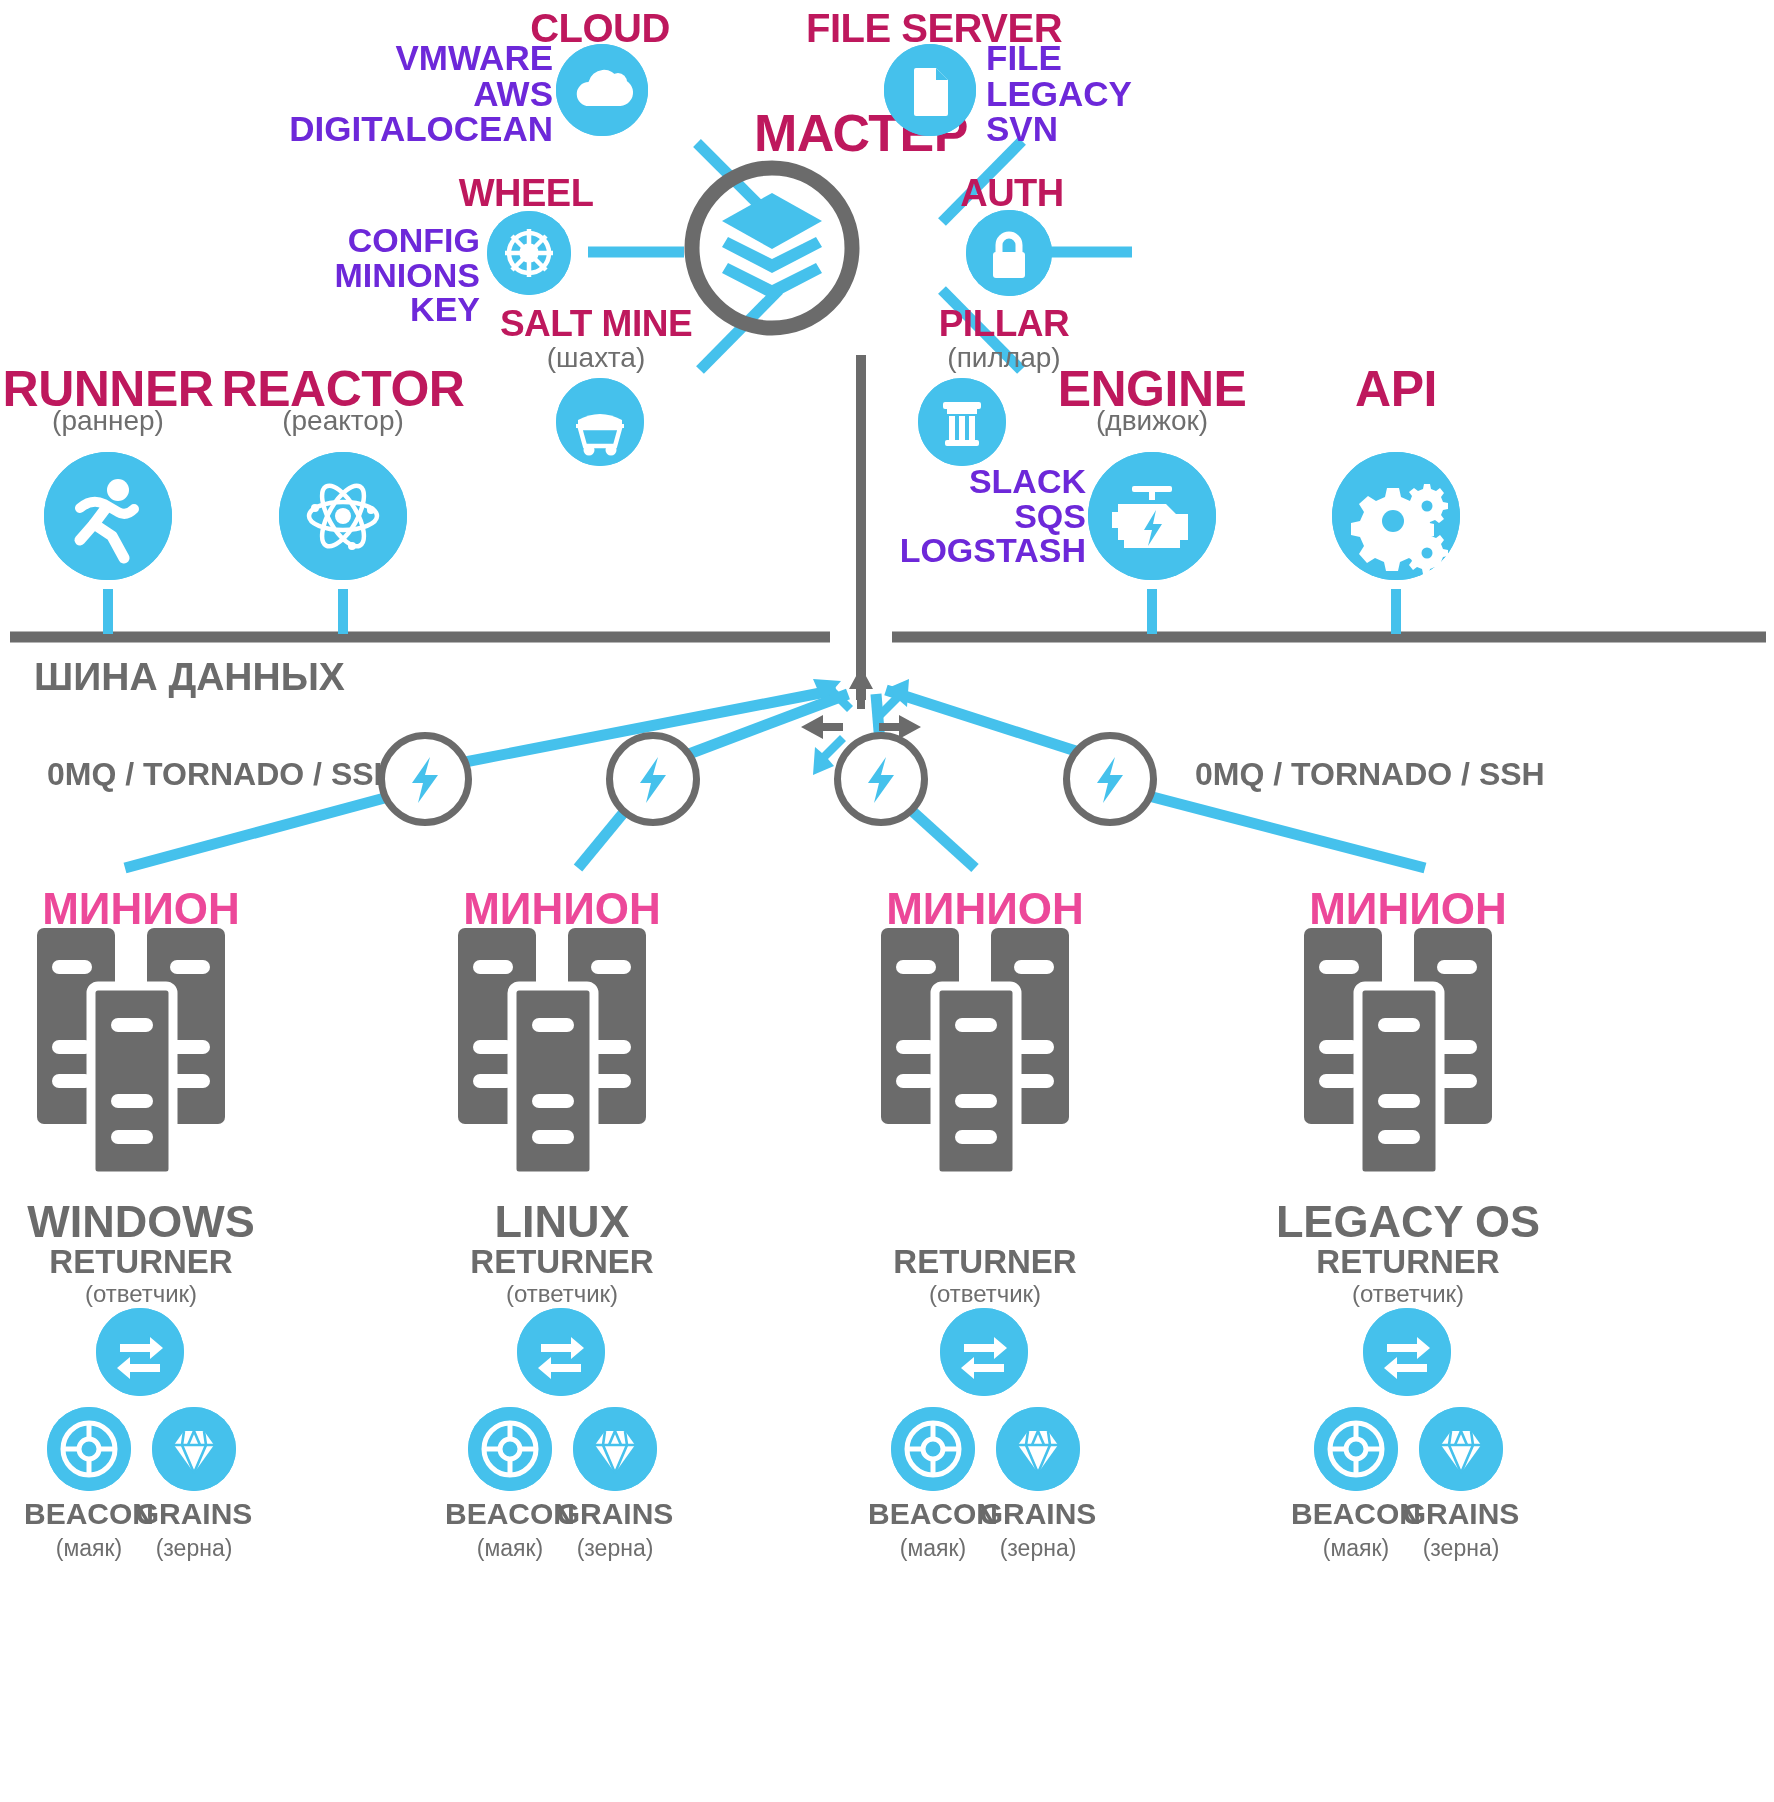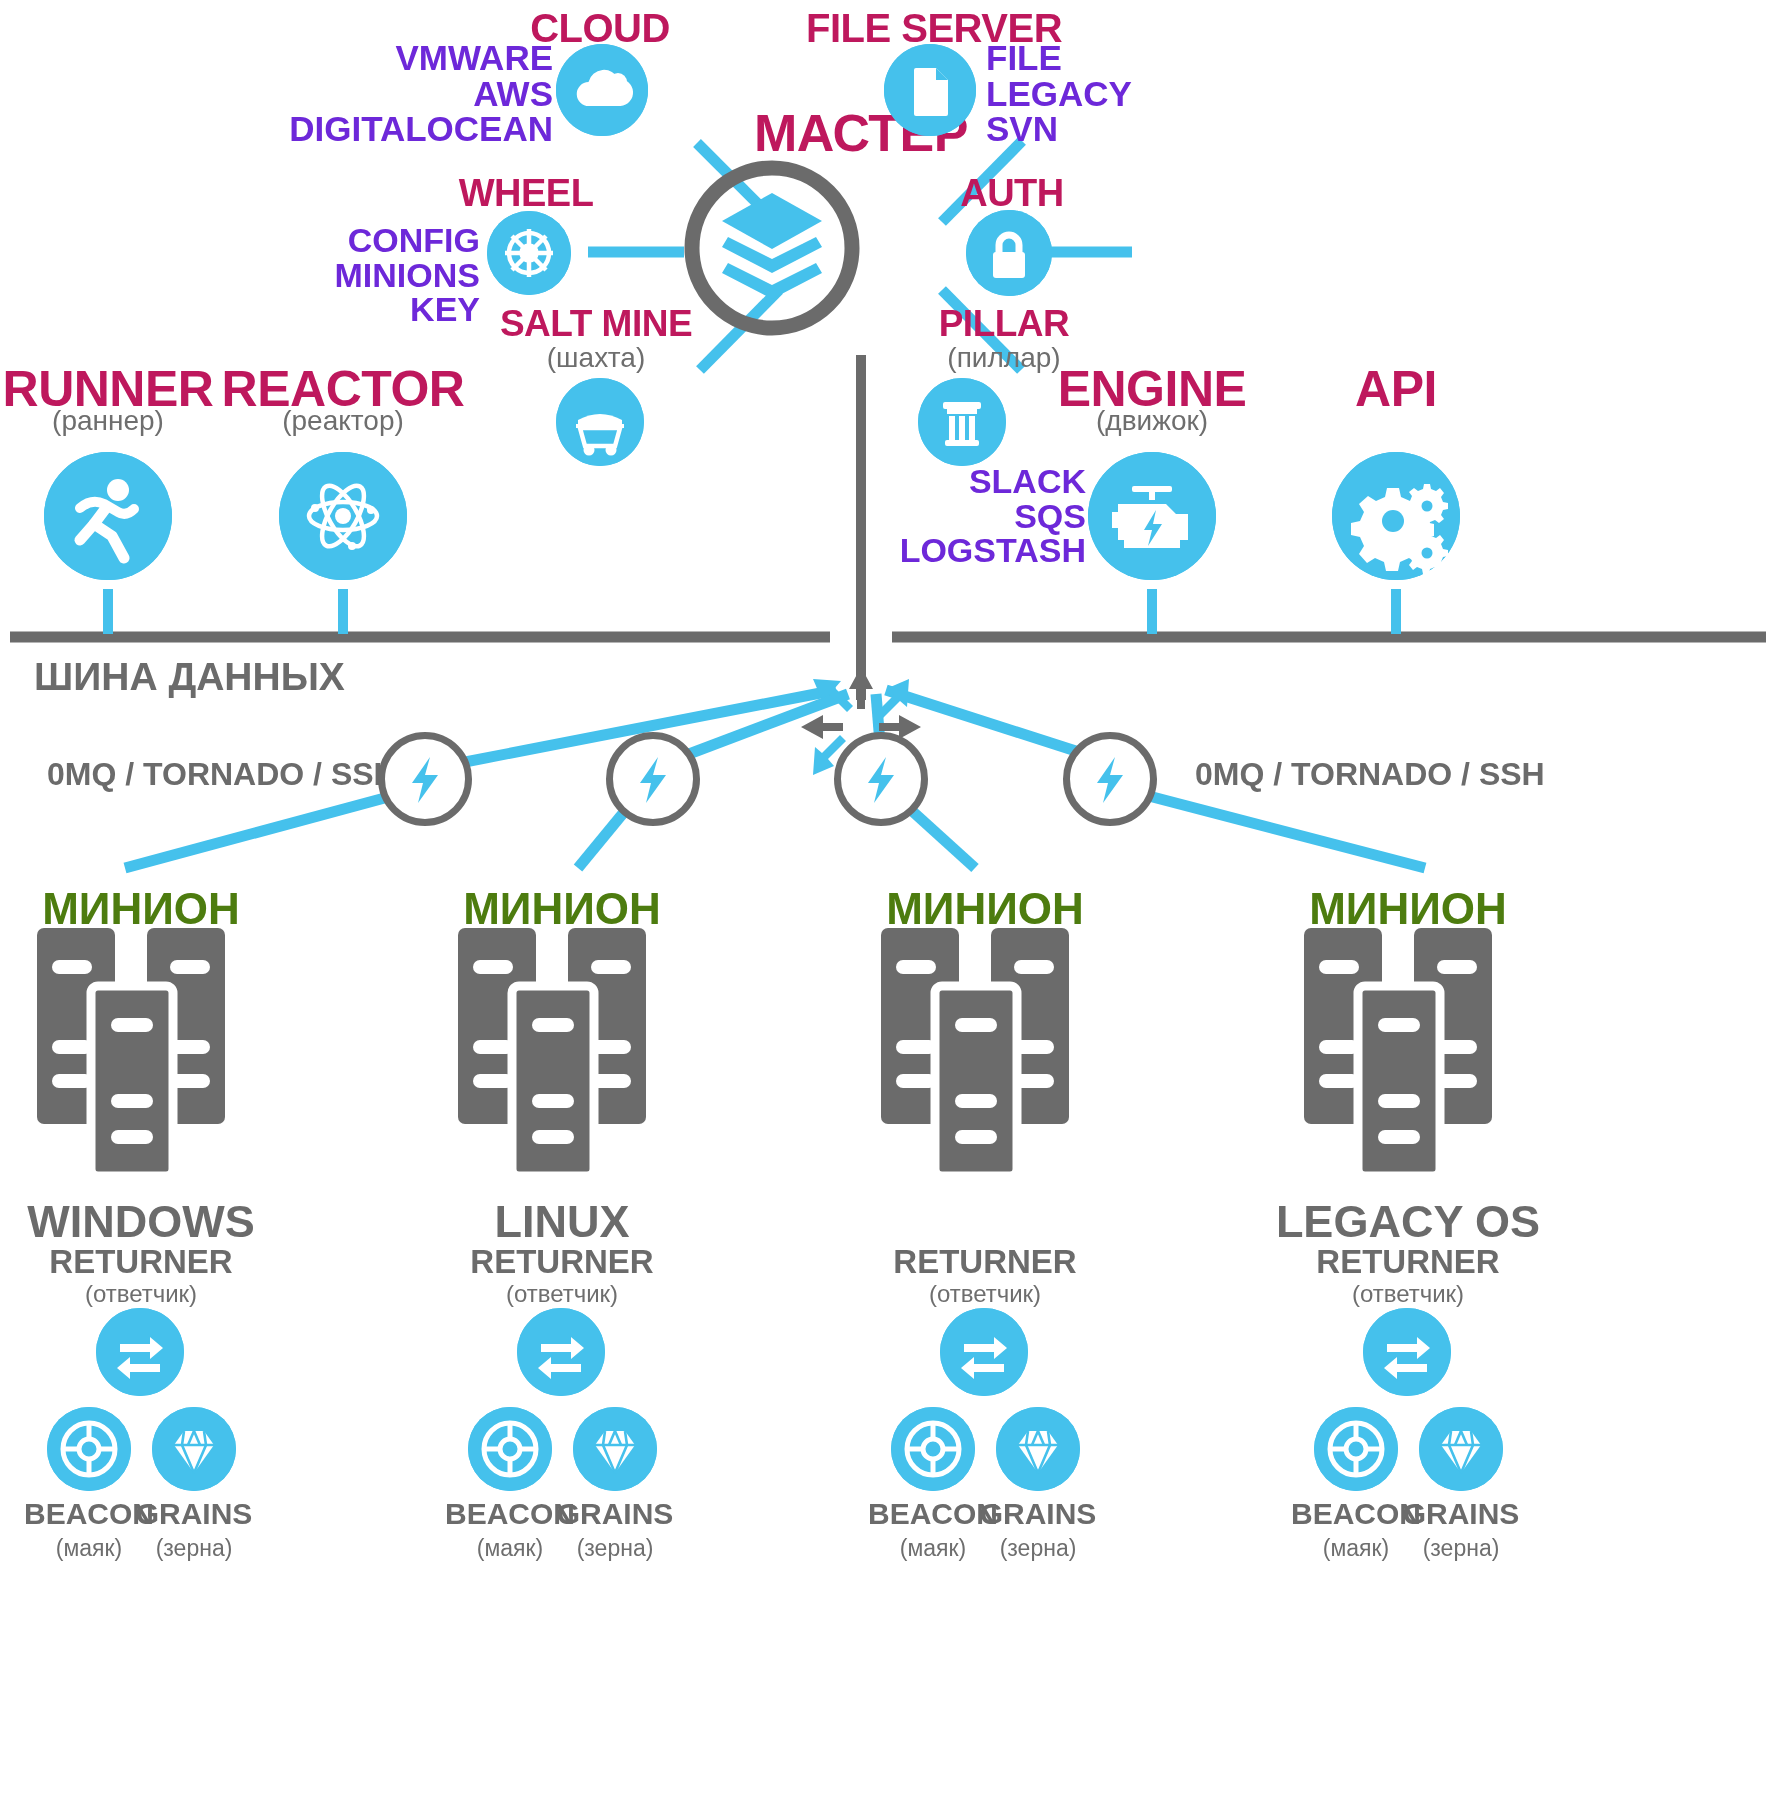--- a/index.html
+++ b/index.html
@@ -6,21 +6,21 @@
   body{font-family:"Liberation Sans", sans-serif;}
   #stage{position:relative;width:1774px;height:1802px;background:#fff;overflow:hidden;}
   .abs{position:absolute;}
   .ttl{color:#be185d;font-weight:bold;letter-spacing:-0.5px;white-space:nowrap;}
   .sub{color:#6e6e6e;font-weight:normal;white-space:nowrap;}
   .blue-list{color:#6d28d9;font-weight:bold;line-height:1.02;white-space:nowrap;}
   .circ{border-radius:50%;background:#45c1ec;display:flex;align-items:center;justify-content:center;}
   .svgfull{display:block;width:100%;height:100%;}
   .bus-label{color:#6b6b6b;font-weight:bold;font-size:39px;letter-spacing:0px;white-space:nowrap;}
   .proto{color:#6b6b6b;font-weight:bold;font-size:32px;white-space:nowrap;}
-  .minion-ttl{color:#4d7c0f;font-weight:bold;font-size:44px;white-space:nowrap;}
+  .minion-ttl{color:#ec4899;font-weight:bold;font-size:44px;white-space:nowrap;}
   .os-ttl{color:#6b6b6b;font-weight:bold;font-size:45px;white-space:nowrap;}
   .ret-ttl{color:#6b6b6b;font-weight:bold;font-size:33px;white-space:nowrap;}
   .ret-sub{color:#6e6e6e;font-size:24px;white-space:nowrap;}
   .bg-ttl{color:#6b6b6b;font-weight:bold;font-size:30px;white-space:nowrap;}
   .bg-sub{color:#6e6e6e;font-size:23px;white-space:nowrap;}
   .ctr{transform:translateX(-50%);text-align:center;}
   .boltcirc{border-radius:50%;background:#ffffff;border:7px solid #6b6b6b;box-sizing:border-box;display:flex;align-items:center;justify-content:center;}
 </style>
 </head>
 <body>

